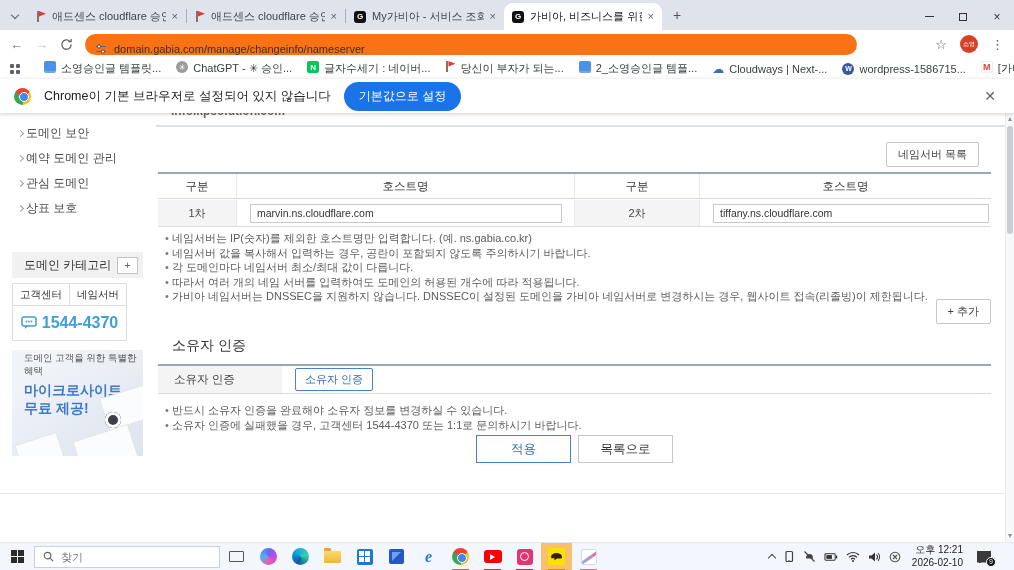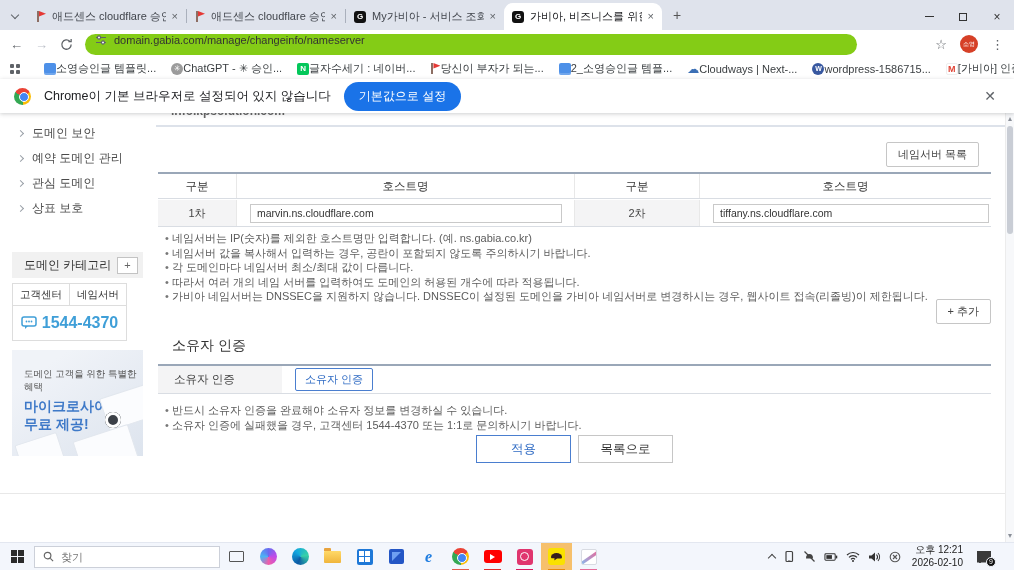--- a/index.html
+++ b/index.html
@@ -21,32 +21,32 @@
   .newtab{width:22px;height:22px;margin:0 0 4px 4px;font-size:14px;color:#555;display:flex;align-items:center;justify-content:center}
   .win-controls{margin-left:auto;display:flex}
   .win-btn{width:34px;height:27px;display:flex;align-items:center;justify-content:center;color:#333}
   .ic-min{width:9px;height:1px;background:#333}
   .ic-max{width:8px;height:8px;border:1px solid #333}
   .ic-x{font-size:12px;color:#333}
 
   .toolbar{position:absolute;top:30px;left:0;right:0;height:28px;background:#fff;display:flex;align-items:center;padding:0 10px;gap:12px}
   .nav-g{font-size:13px;color:#5f6368}
   .nav-g.fwd{color:#bdc1c9}
-  .omnibox{height:21px;width:772px;background:#84cc16;border-radius:11px;display:flex;align-items:flex-start;padding:0 10px;gap:7px}
+  .omnibox{height:21px;width:772px;background:#f97316;border-radius:11px;display:flex;align-items:flex-end;padding:0 10px;gap:7px}
   .omni-url{font-size:11px;color:#333}
   .right-tools{margin-left:auto;display:flex;align-items:center;gap:13px}
   .star{font-size:13px;color:#5f6368}
   .avatar{width:18px;height:18px;border-radius:50%;background:#d64027;color:#fff;font-size:6px;display:flex;align-items:center;justify-content:center}
   .kebab{font-size:13px;color:#5f6368;letter-spacing:0}
 
   .bkbar{position:absolute;top:58px;left:0;right:0;height:21px;background:#fff;display:flex;align-items:center;font-size:11px;color:#3c4043;padding:0 10px}
   .apps-ic{display:grid;grid-template-columns:4px 4px;grid-gap:2px;margin-right:8px}
   .apps-ic i{width:4px;height:4px;background:#5f6368;border-radius:1px}
   .bk-sep{width:1px;height:13px;background:#d7dade;margin:0 8px}
-  .bk{display:flex;align-items:center;margin-right:15px;white-space:nowrap}
+  .bk{display:flex;gap:5px;margin-right:15px;white-space:nowrap}
   .bki{width:12px;height:12px;border-radius:2px;flex:none;display:flex;align-items:center;justify-content:center;font-size:8px;font-weight:bold;color:#fff}
   .bki.doc{background:#4d90e8;box-shadow:inset 0 -2px 0 #fff3}
   .bki.gpt{background:#9b9b9b;border-radius:50%}
   .bki.naver{background:#03c75a}
   .bki.cloud{background:transparent;color:#3b6fb5;font-size:12px}
   .bki.wp{background:#3858a0;border-radius:50%;font-size:7px}
   .bki.gm{background:#fff;border:1px solid #eee;color:#e04335;font-size:9px}
   .bk-flag{position:relative;width:10px;height:11px;flex:none}
   .bk-flag::before{content:"";position:absolute;left:1px;top:0;width:1.5px;height:11px;background:#8d6e63}
   .bk-flag::after{content:"";position:absolute;left:3px;top:0;width:7px;height:7px;background:#e53935;clip-path:polygon(0 0,100% 40%,0 80%)}
@@ -55,30 +55,30 @@
   .chrome-logo{width:17px;height:17px;border-radius:50%;background:conic-gradient(from -60deg,#ea4335 0 120deg,#fbbc05 120deg 240deg,#34a853 240deg 360deg);position:relative;flex:none}
   .chrome-logo::after{content:"";position:absolute;left:4.5px;top:4.5px;width:8px;height:8px;border-radius:50%;background:#4285f4;border:1.5px solid #fff}
   .notif-text{font-size:12.5px;color:#202124}
   .notif-btn{background:#1a73e8;color:#fff;border:none;border-radius:15px;font-size:12px;padding:6px 15px;font-family:Liberation Sans, sans-serif}
   .notif-close{margin-left:auto;color:#5f6368;font-size:14px;padding-right:4px}
 
   
   .page{position:absolute;top:113px;left:0;right:0;height:429px;background:#fff}
 
   .side{position:absolute;top:0;left:0;width:156px;height:100%}
-  .menu-item{height:25px;display:flex;align-items:center;gap:9px;padding-left:18px;font-size:12px;color:#4a4a4a}
+  .menu-item{height:25px;display:flex;align-items:center;gap:3px;padding-left:18px;font-size:12px;color:#4a4a4a}
   .menu-arrow{width:5px;height:5px;border-right:1.5px solid #9aa0a8;border-bottom:1.5px solid #9aa0a8;transform:rotate(-45deg)}
   .cat-bar{position:absolute;top:139px;left:12px;width:131px;height:26px;background:#f1f1f1;display:flex;align-items:center;font-size:12px;color:#333;padding:0 5px 0 12px}
   .cat-add{margin-left:auto;width:21px;height:17px;background:#fff;border:1px solid #c3c3c3;color:#666;font-size:11px;display:flex;align-items:center;justify-content:center}
   .contact{position:absolute;top:170px;left:12px;width:115px;height:58px;border:1px solid #ddd}
   .contact-tabs{display:flex;height:22px;border-bottom:1px solid #ddd;font-size:10.5px}
   .contact-tab{flex:1;display:flex;align-items:center;justify-content:center;color:#333}
   .contact-tab + .contact-tab{border-left:1px solid #ddd}
   .phone{height:33px;display:flex;align-items:center;justify-content:center;gap:5px;color:#3f9fd8;font-size:16px;font-weight:bold}
-  .banner{position:absolute;top:237px;left:12px;width:131px;height:106px;background:linear-gradient(145deg,#f0f3f8 20%,#dde4ee);overflow:hidden;padding:18px 0 0 12px}
+  .banner{position:absolute;top:237px;left:12px;width:131px;height:106px;background:linear-gradient(145deg,#f0f3f8 20%,#dde4ee);overflow:hidden;padding:2px 0 0 12px}
   .banner .b1{font-size:9.5px;color:#555}
   .banner .b2{font-size:14px;font-weight:bold;color:#3e79c8;line-height:1.25;margin-top:4px}
   .bn-card{position:absolute;background:#fbfcfe;border:1px solid #e2e7ee;transform:rotate(-18deg);border-radius:2px}
   .bn-c1{width:52px;height:34px;right:-12px;top:40px}
   .bn-c2{width:58px;height:38px;right:8px;bottom:-14px}
   .bn-c3{width:44px;height:30px;left:6px;bottom:-12px}
   .bn-dot{position:absolute;right:22px;top:62px;width:16px;height:16px;border-radius:50%;background:#3c4148;box-shadow:inset 0 0 0 3px #fff,inset 0 0 0 6px #3c4148}
 
   .main{position:absolute;left:158px;top:0;width:833px;height:100%}
   .clip-text{position:absolute;top:0;left:13px;height:5px;overflow:hidden;font-size:12px;font-weight:bold;color:#666}

